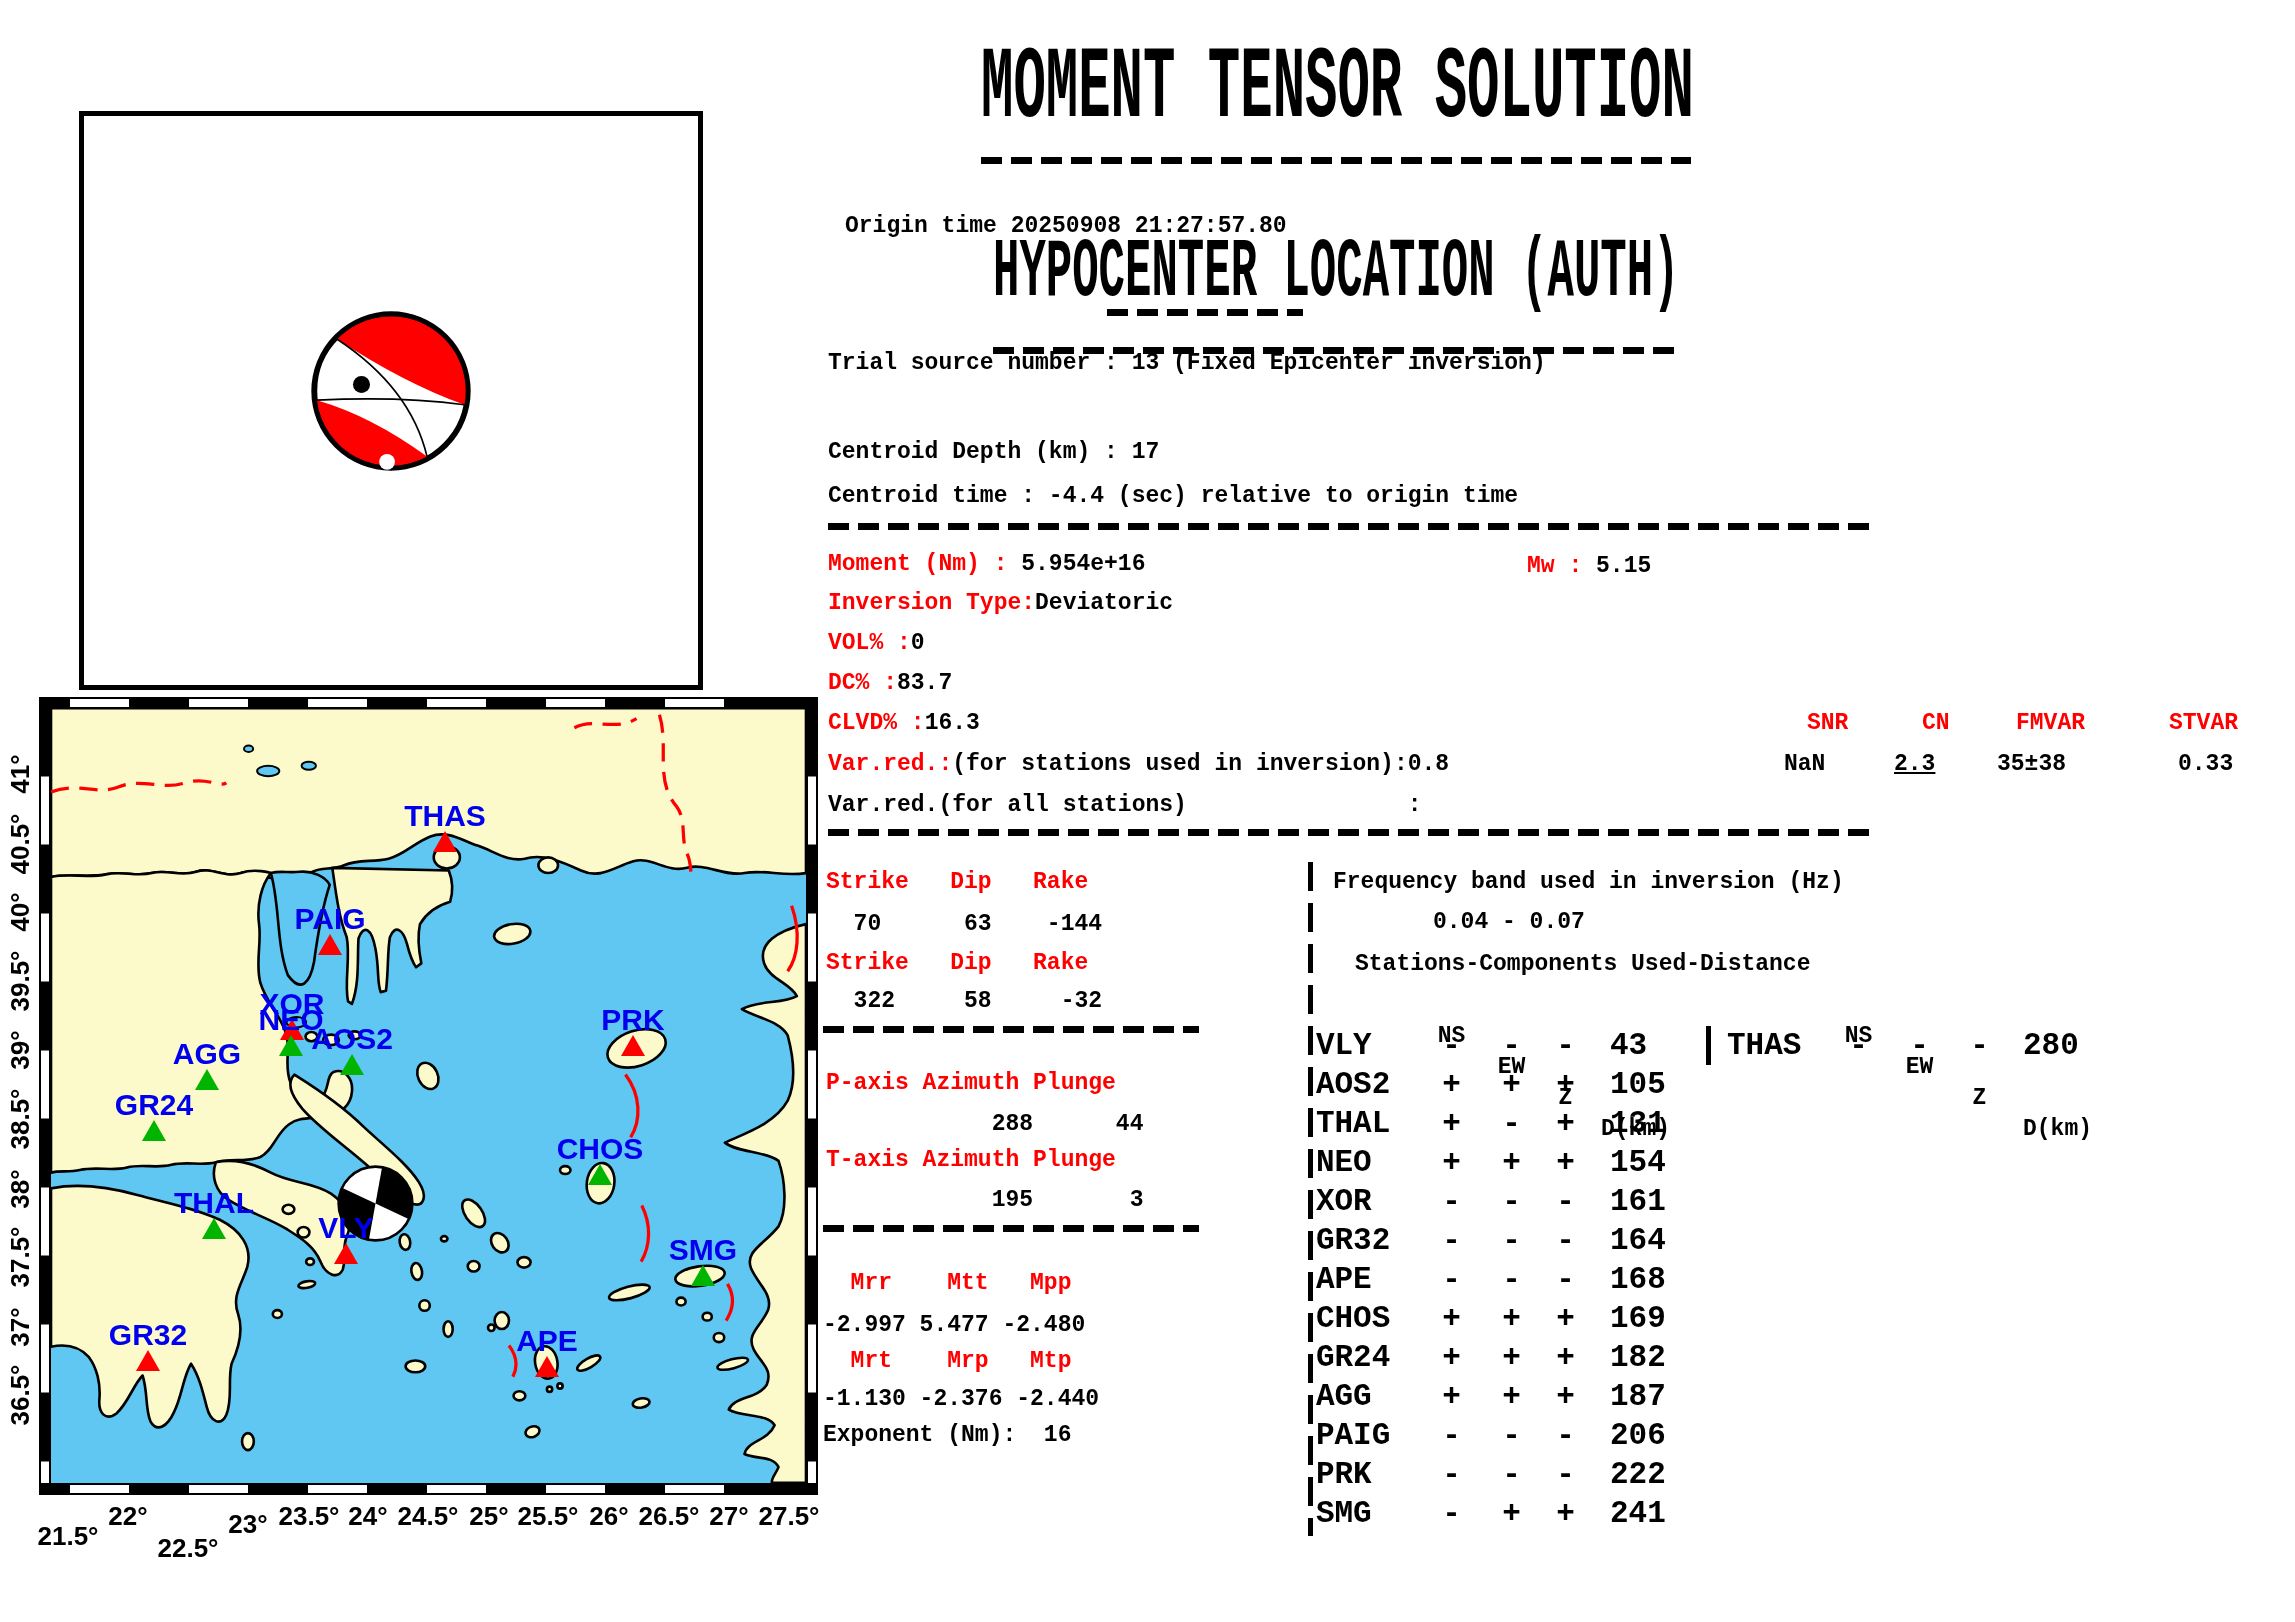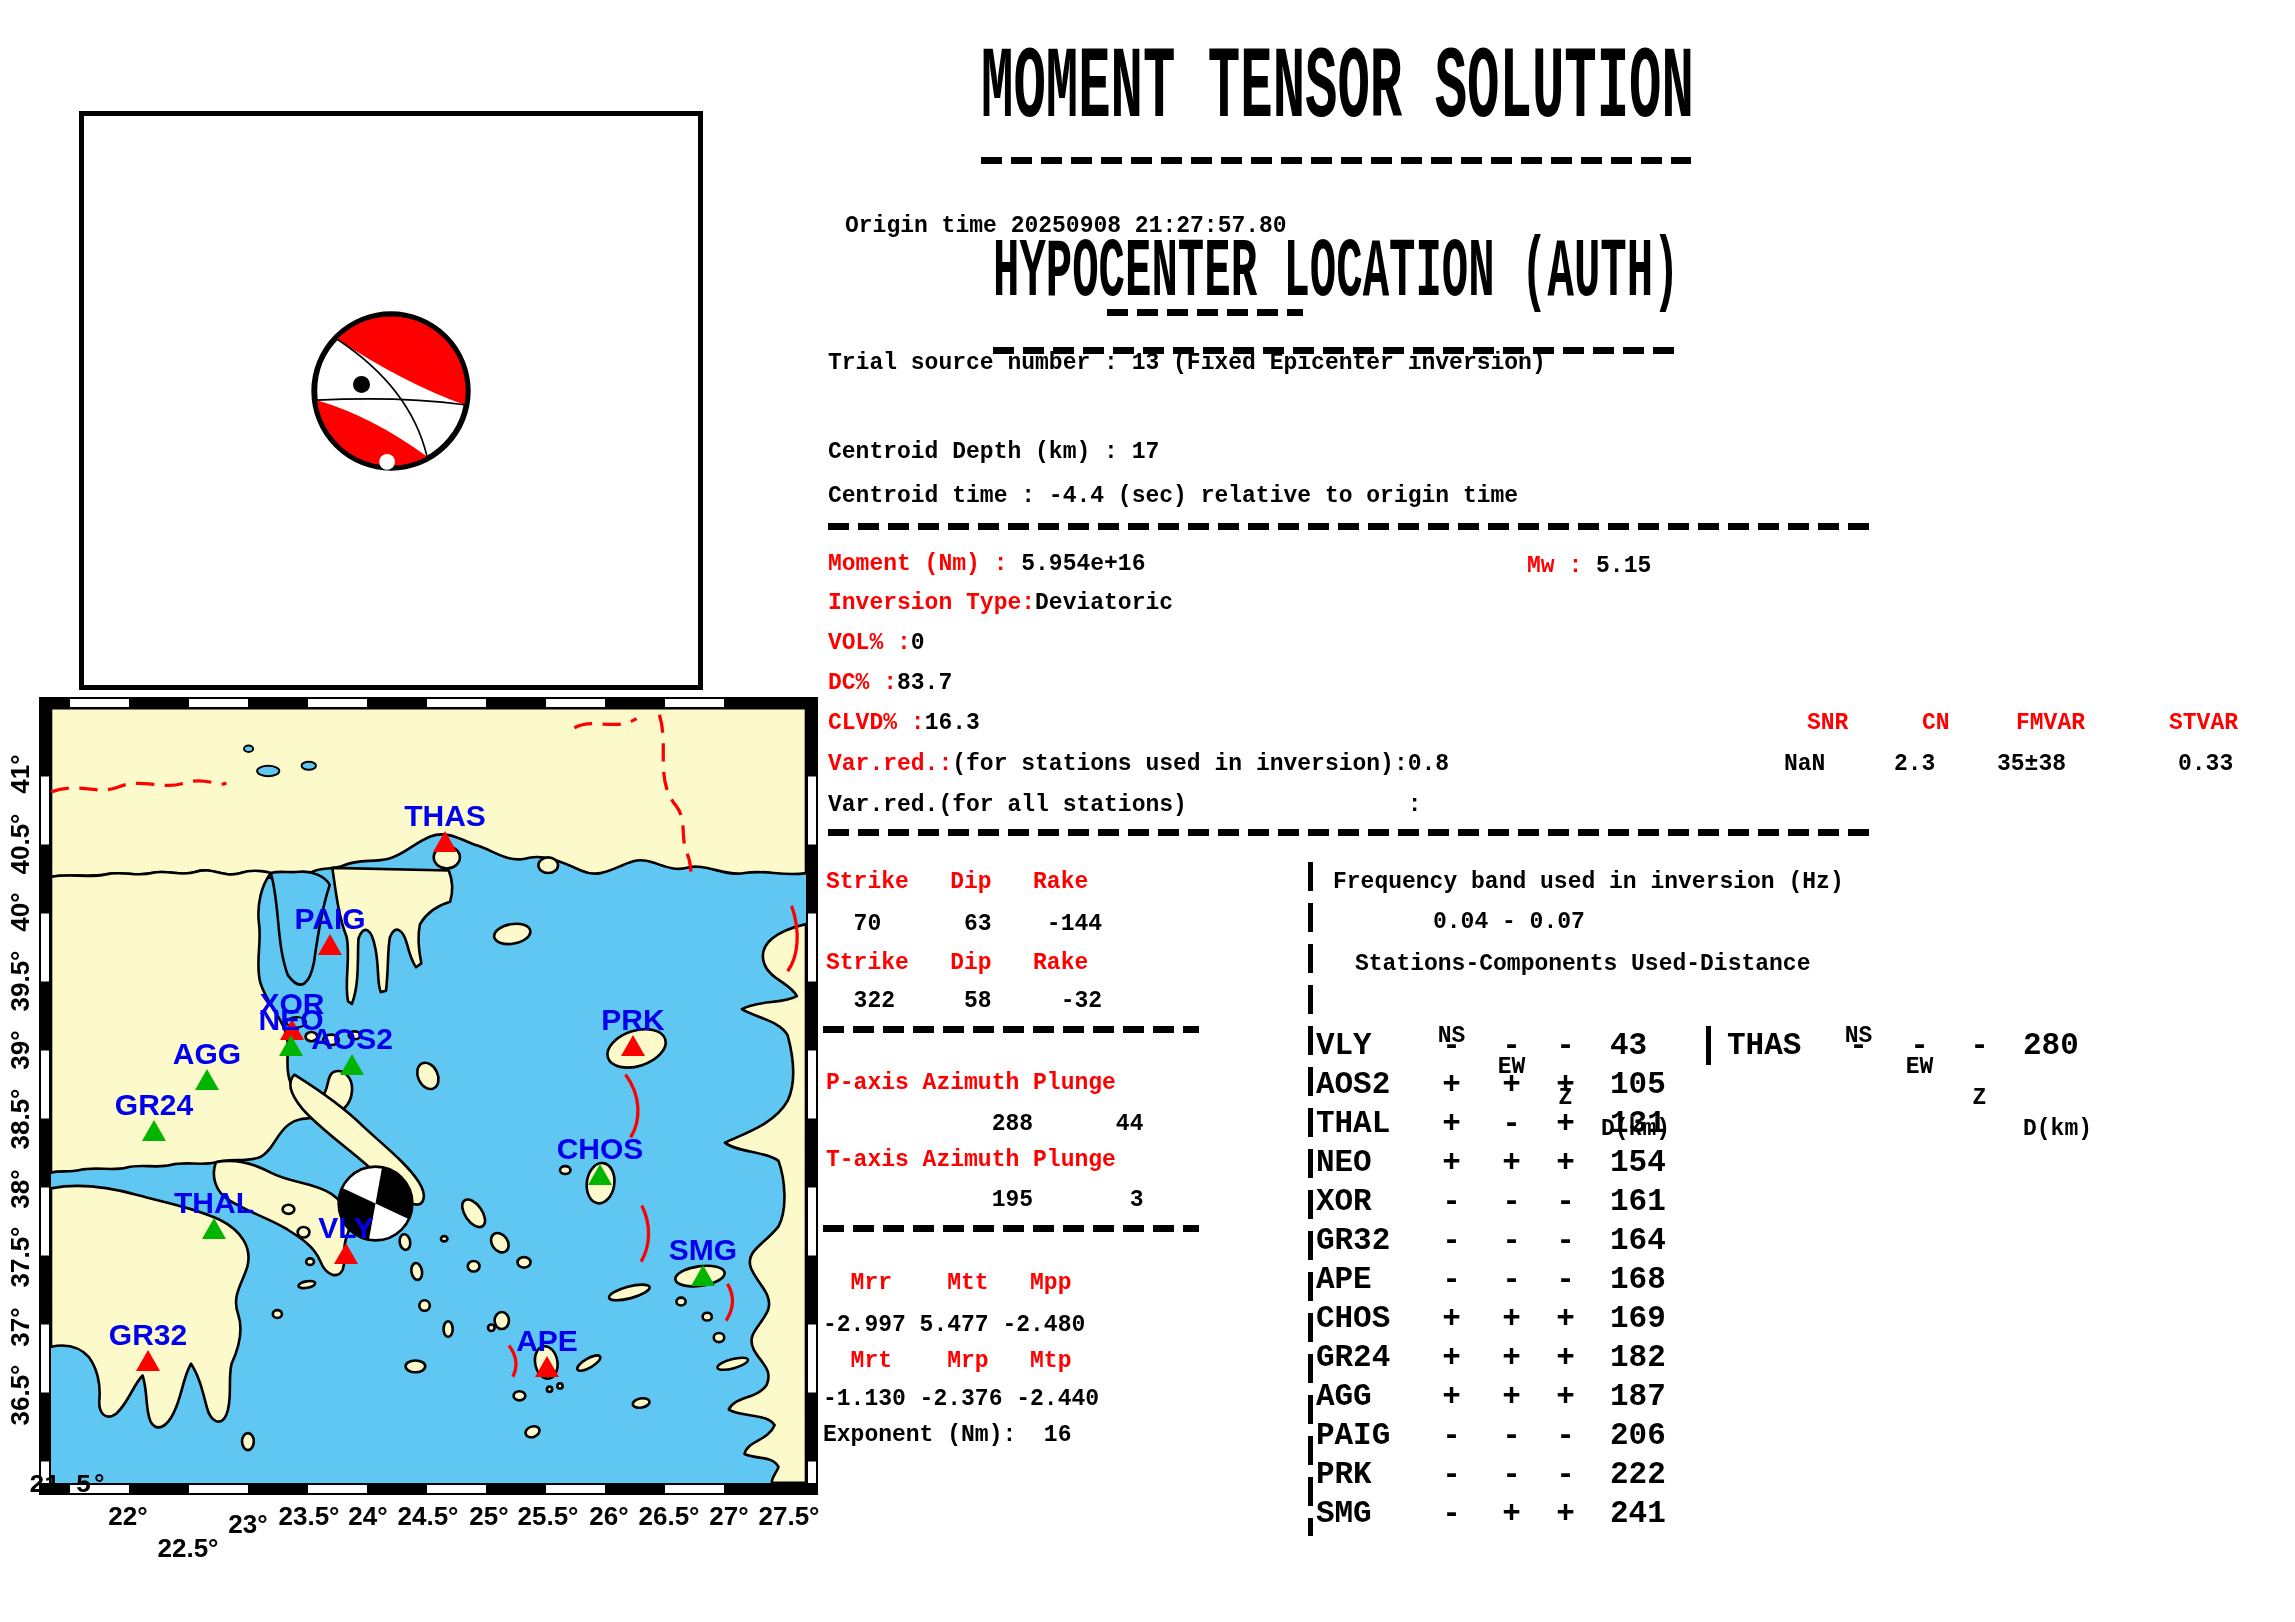--- a/index.html
+++ b/index.html
@@ -250,21 +250,21 @@
   <div class="map-frame-band" style="left:39px;top:1483px;width:778px;height:11.8px;background:repeating-linear-gradient(90deg,#000 0 60px,#fff 60px 119px);background-position:-31px 0;"></div>
   <div class="map-frame-band" style="left:39px;top:697px;width:11.8px;height:798px;background:repeating-linear-gradient(180deg,#000 0 69px,#fff 69px 137px);background-position:0 8.5px;"></div>
   <div class="map-frame-band" style="left:806px;top:697px;width:11.8px;height:798px;background:repeating-linear-gradient(180deg,#000 0 69px,#fff 69px 137px);background-position:0 8.5px;"></div>
   <div class="map-corner" style="left:39px;top:697px;"></div>
   <div class="map-corner" style="left:806px;top:697px;"></div>
   <div class="map-corner" style="left:39px;top:1483px;"></div>
   <div class="map-corner" style="left:806px;top:1483px;"></div>
 
   <div>
 
-      <div class="xtick" style="top: 1470px; left: 68px; font-family: Liberation Mono, monospace;">21.5°</div>
+      <div class="xtick" style="top: 1521px; left: 68px;">21.5°</div>
 
       <div class="xtick" style="top: 1501px; left: 128px;">22°</div>
 
       <div class="xtick" style="top: 1501px; left: 188px; margin-top: 32px;">22.5°</div>
 
       <div class="xtick" style="top: 1509px; left: 248px;">23°</div>
 
       <div class="xtick" style="top: 1501px; left: 309px;">23.5°</div>
 
       <div class="xtick" style="top: 1501px; left: 368px;">24°</div>
@@ -335,21 +335,21 @@
       <div class="ln red" style="top: 708px; left: 1922px;">CN</div>
 
       <div class="ln red" style="top: 708px; left: 2016px;">FMVAR</div>
 
       <div class="ln red" style="top: 708px; left: 2169px;">STVAR</div>
     </div>
   <div>
 
       <div class="ln" style="top: 749px; left: 1784px;">NaN</div>
 
-      <div class="ln" style="top: 749px; left: 1894px;">2.3</div>
+      <div class="ln" style="top: 749px; left: 1894px; text-decoration: underline;">2.3</div>
 
       <div class="ln" style="top: 749px; left: 1997px;">35±38</div>
 
       <div class="ln" style="top: 749px; left: 2178px;">0.33</div>
     </div>
 
   <div class="ln" style="left:828px;top:749px;"><span class="red">Var.red.:</span><span>(for stations used in inversion):0.8</span></div>
   <div class="ln" style="left:828px;top:790px;">Var.red.(for all stations)                :</div>
 
   <div class="dash-h" style="left:828px;top:829px;width:1047px;"></div>

